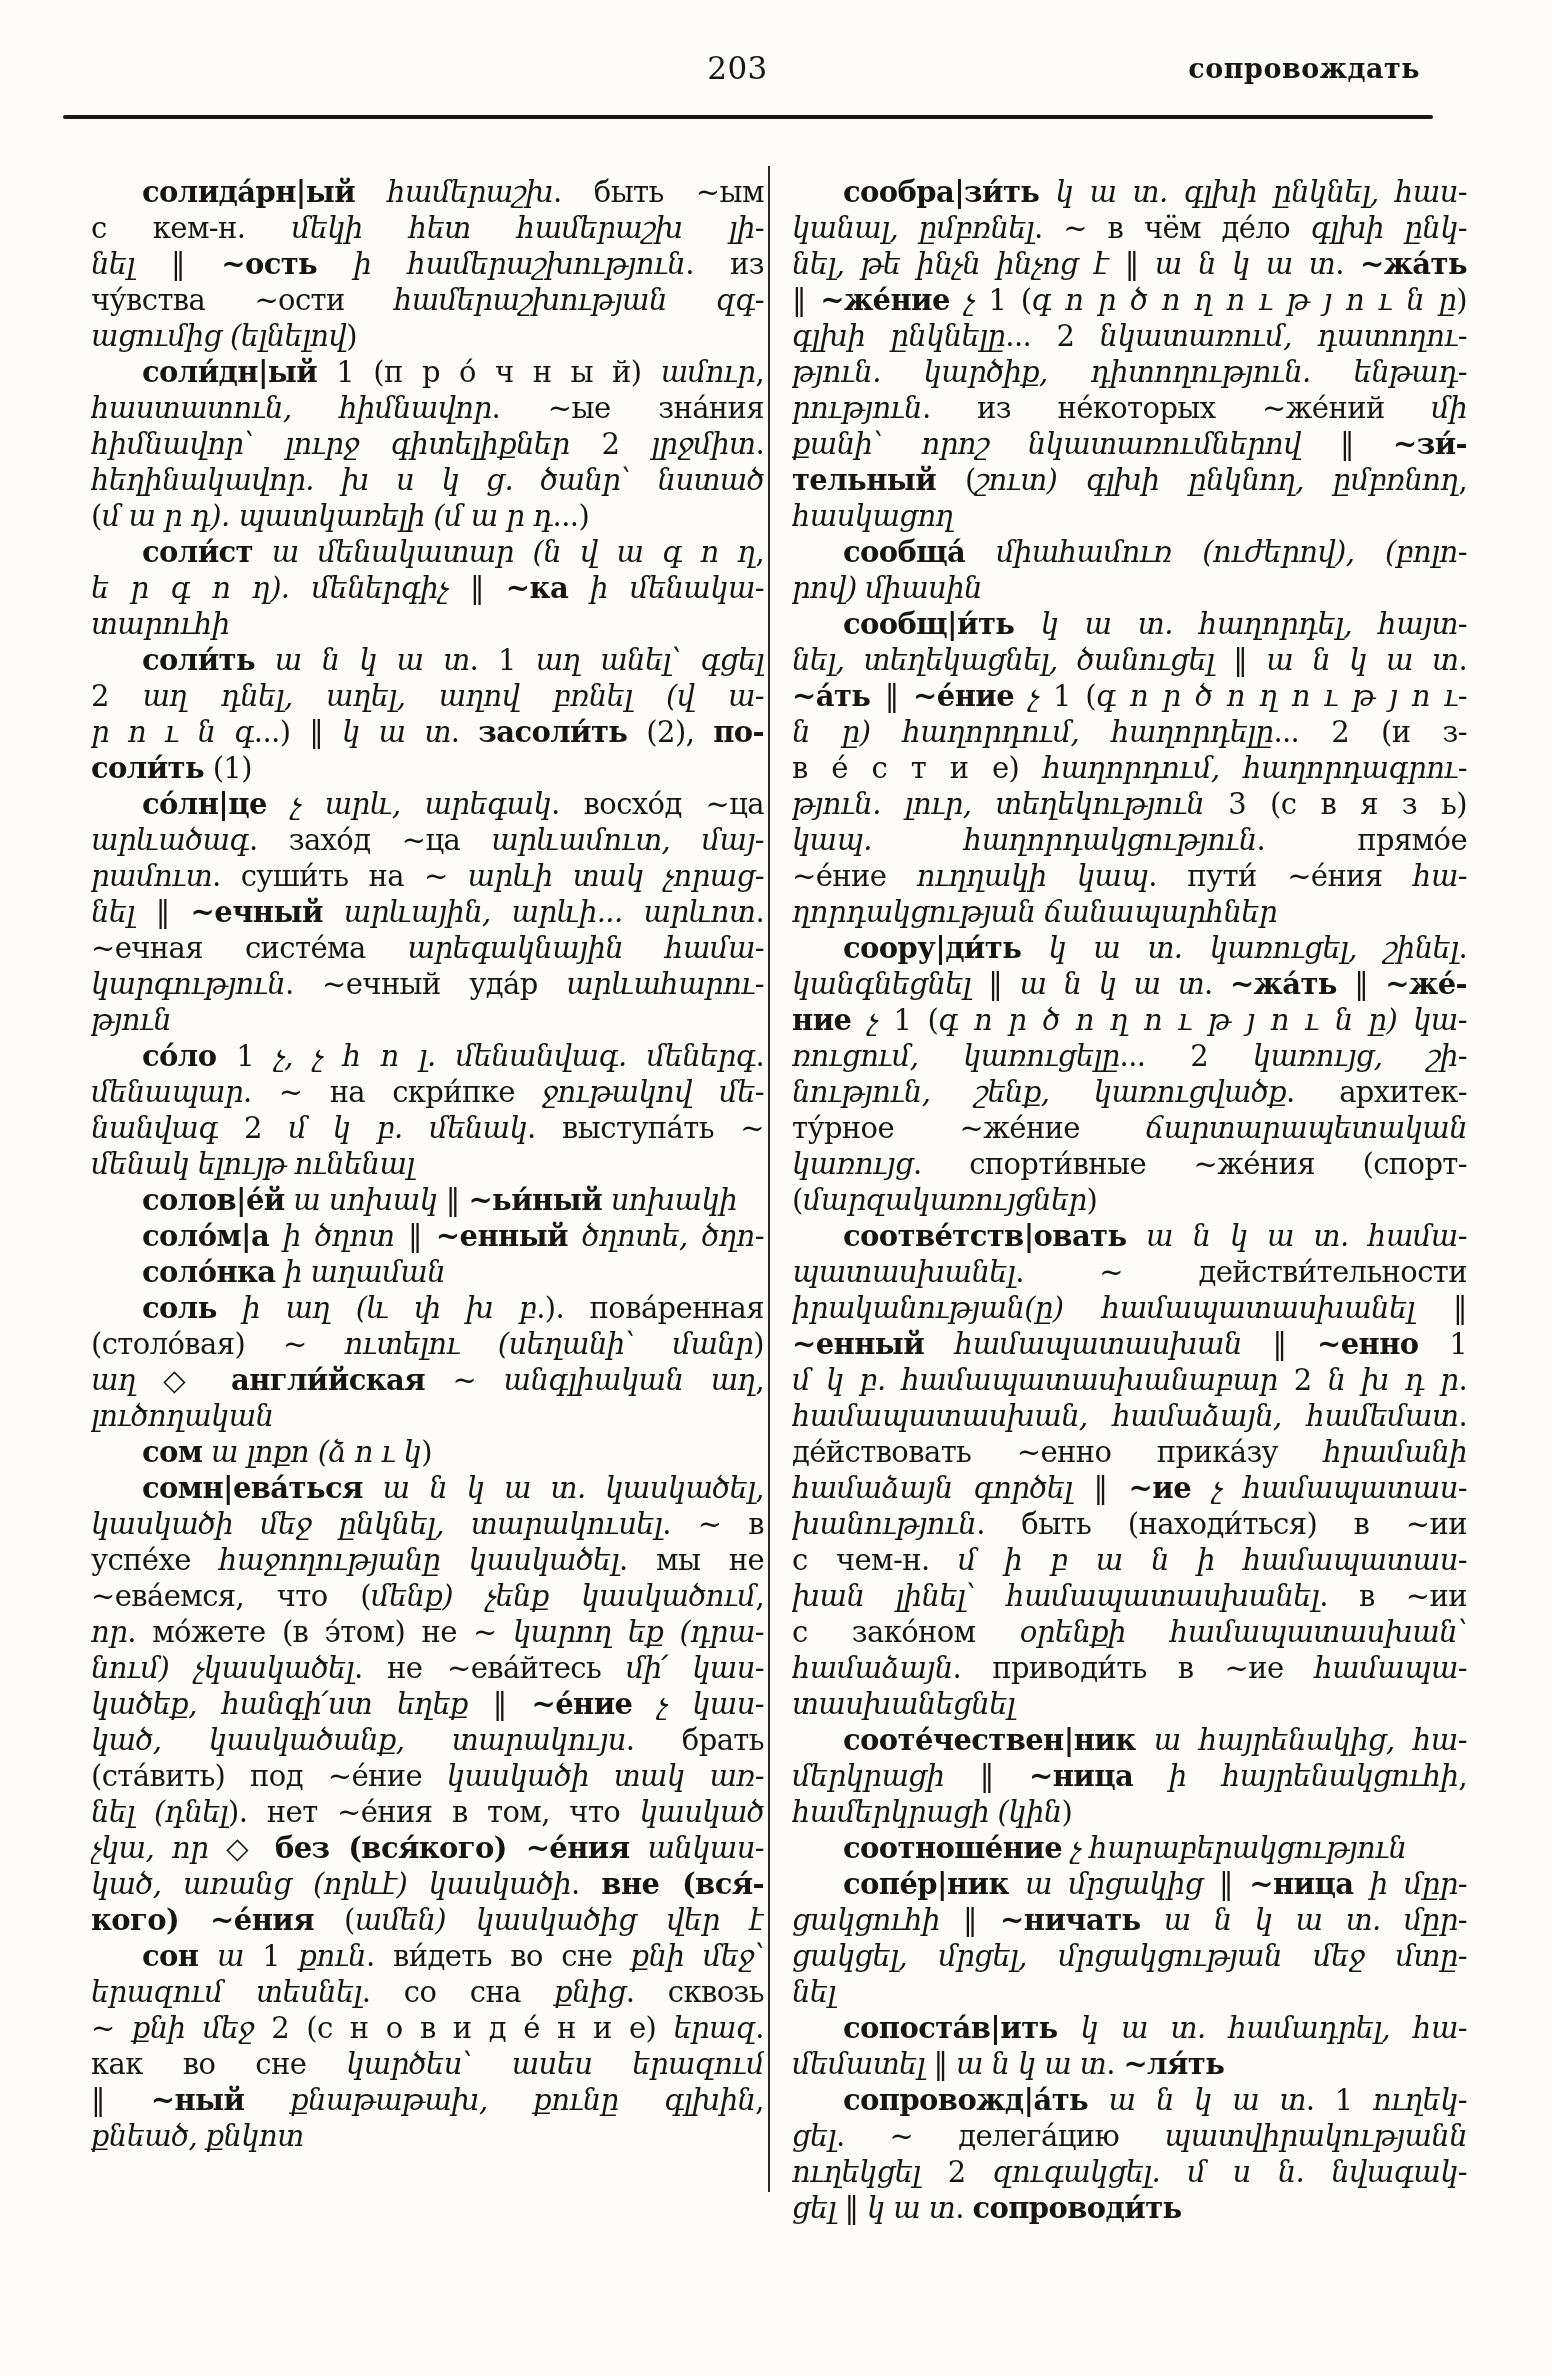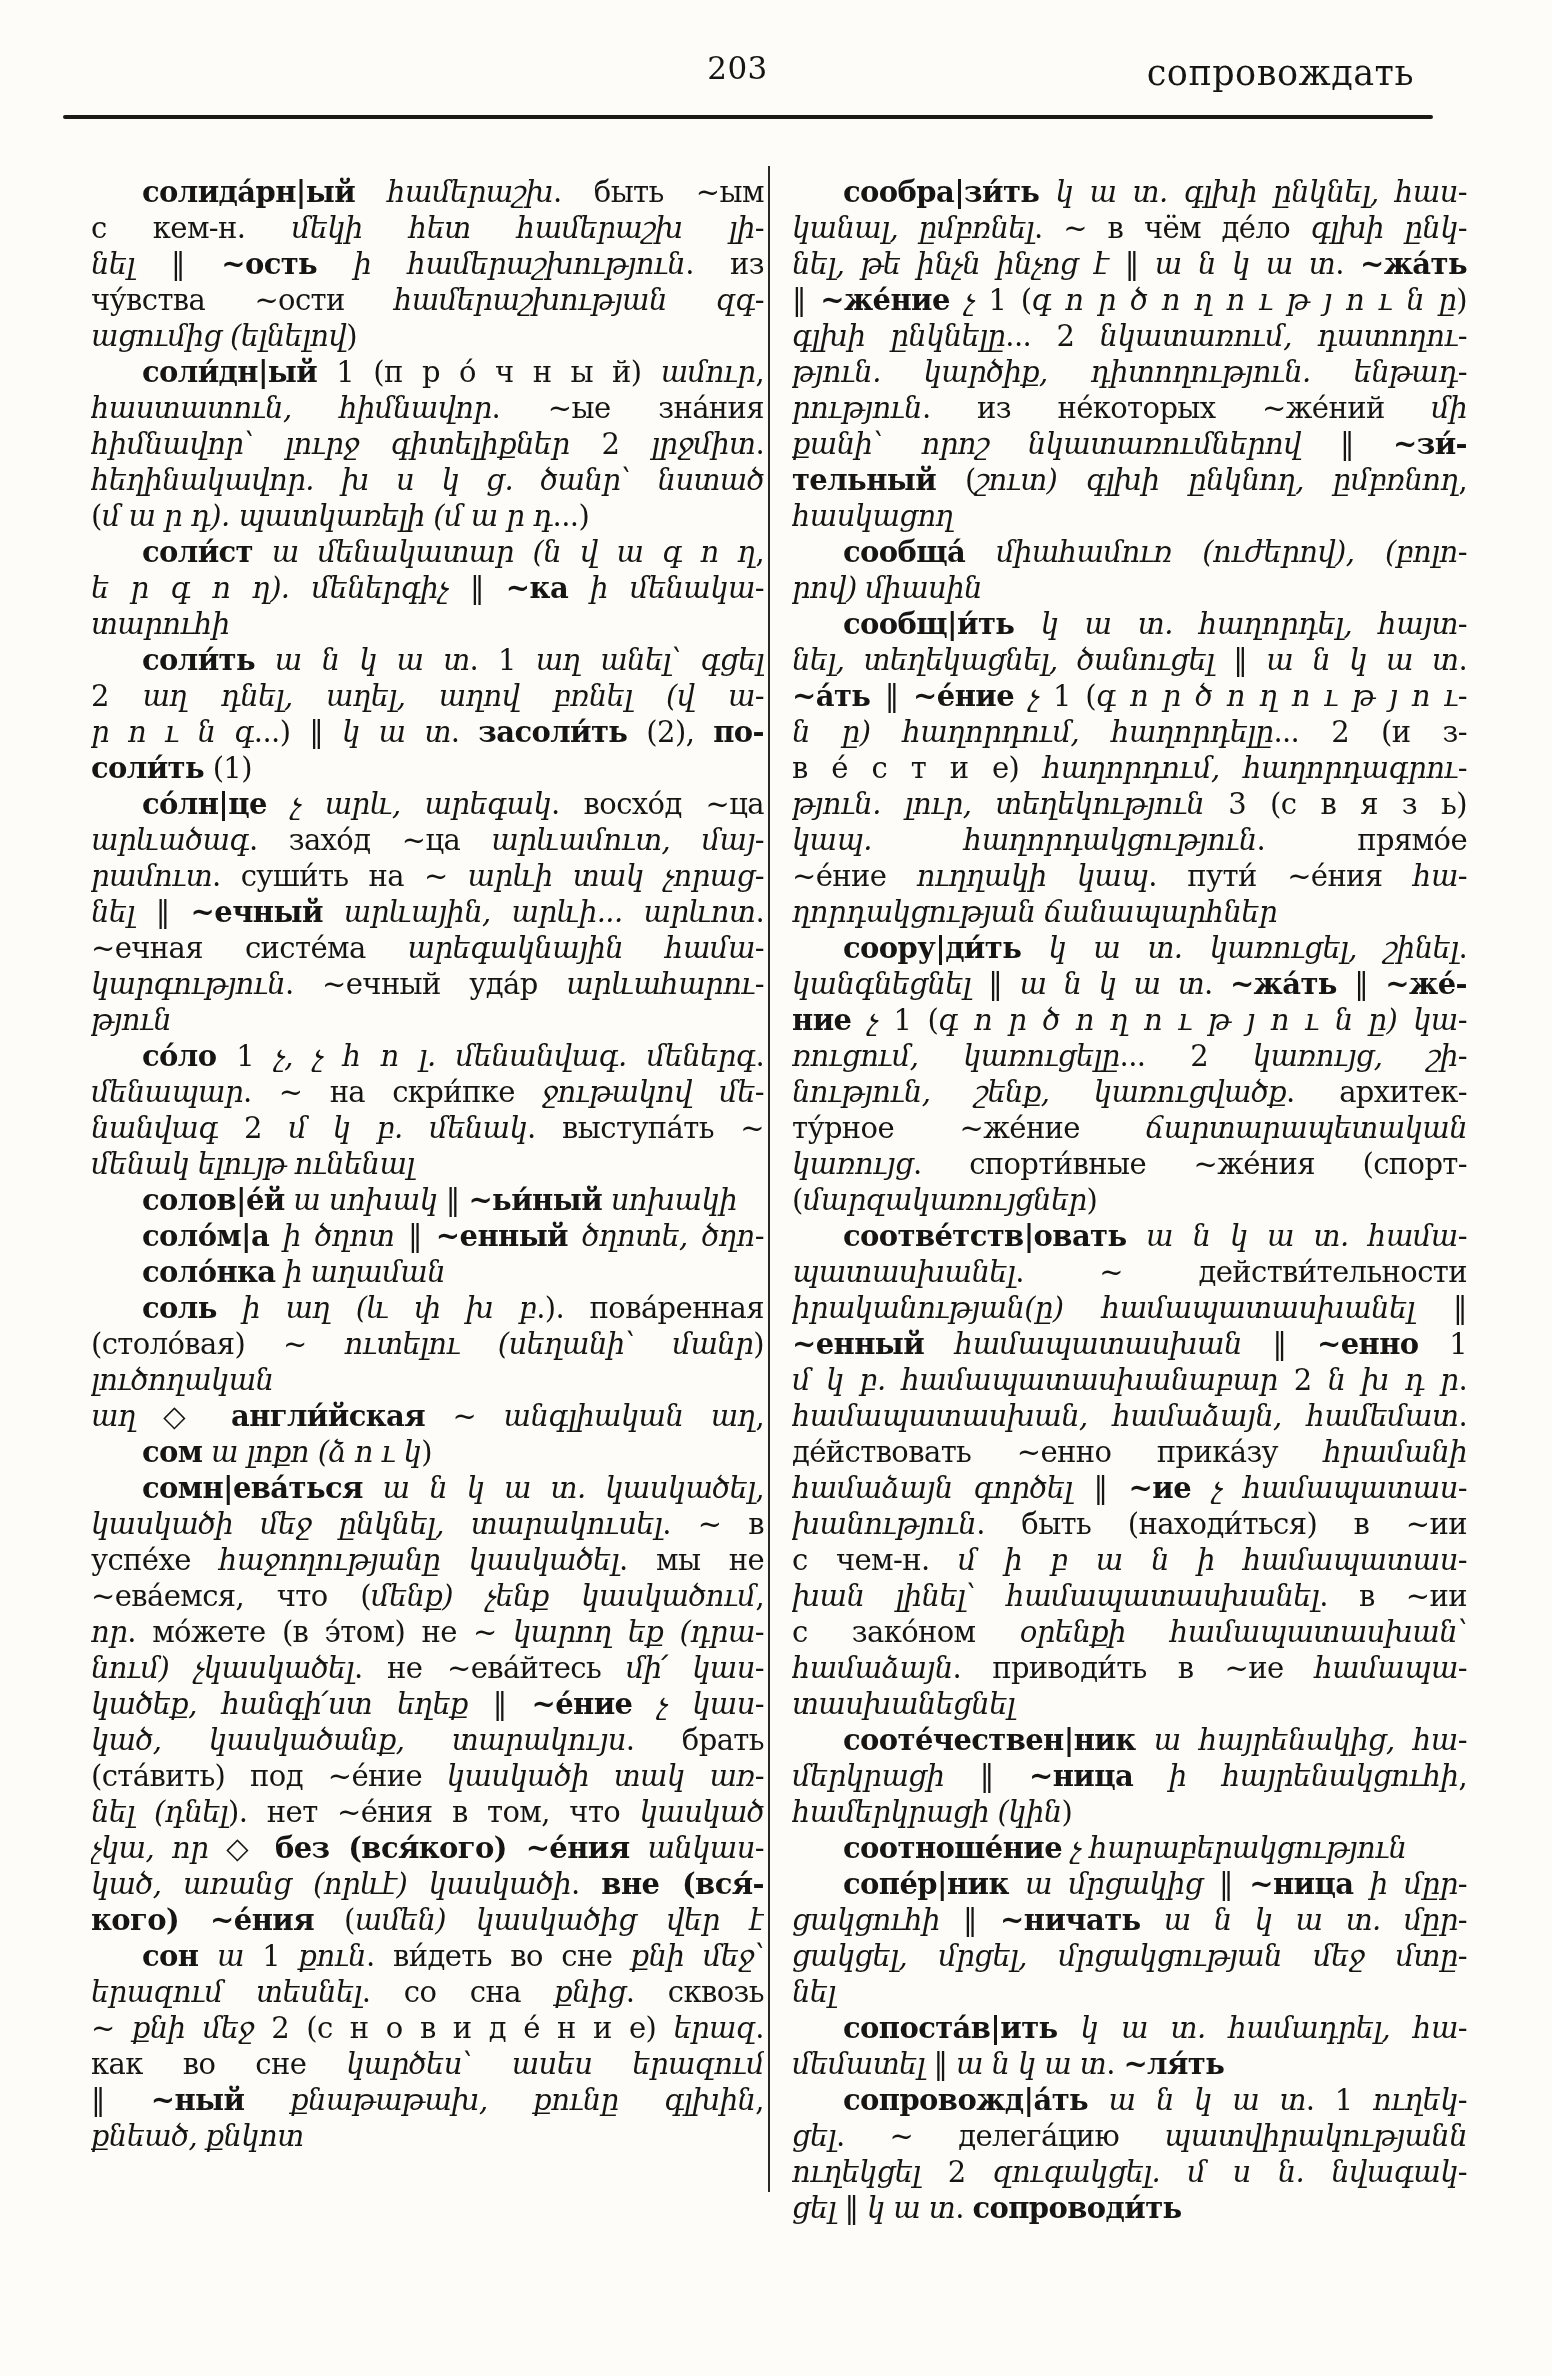--- a/index.html
+++ b/index.html
@@ -10,22 +10,22 @@
     color:#161514;
     position:relative;
     overflow:hidden;
   }
   .page{position:absolute;inset:0;}
   .page-number{
     position:absolute;top:50px;left:0;width:1475px;
     text-align:center;font-size:31px;letter-spacing:0.5px;
   }
   .running-head{
-    position:absolute;top:53px;right:138px;
-    font-size:35px;font-weight:normal;letter-spacing:0.5px;
+    position:absolute;top:53px;right:132px;
+    font-size:27px;font-weight:bold;letter-spacing:0.5px;
   }
   .rule{
     position:absolute;top:115px;left:63px;width:1370px;height:4px;
     background:#1a1916;border-radius:2px;
   }
   .divider{
     position:absolute;top:166px;left:768px;width:2px;height:2026px;
     background:#2a2925;
   }
   .col{
@@ -78,22 +78,22 @@
       <div class="line last"><i>թյուն</i></div>
       <div class="line indent"><b>со́ло</b> 1 <i>չ, չ հ ո լ. մենանվագ. մեներգ</i>.</div>
       <div class="line"><i>մենապար</i>. ~ на скри́пке <i>ջութակով մե</i>-</div>
       <div class="line"><i>նանվագ</i> 2 <i>մ կ բ. մենակ</i>. выступа́ть ~</div>
       <div class="line last"><i>մենակ ելույթ ունենալ</i></div>
       <div class="line indent last"><b>солов|е́й</b> <i>ա սոխակ</i> ‖ <b>~ьи́ный</b> <i>սոխակի</i></div>
       <div class="line indent"><b>соло́м|а</b> <i>ի ծղոտ</i> ‖ <b>~енный</b> <i>ծղոտե, ծղո</i>-</div>
       <div class="line indent last"><b>соло́нка</b> <i>ի աղաման</i></div>
       <div class="line indent"><b>соль</b> <i>ի աղ (և փ խ բ</i>.). пова́ренная</div>
       <div class="line">(столо́вая) ~ <i>ուտելու (սեղանի՝ մանր</i>)</div>
+      <div class="line"><i>աղ</i> ◇ <b>англи́йская</b> ~ <i>անգլիական աղ</i>,</div>
       <div class="line last"><i>լուծողական</i></div>
-      <div class="line"><i>աղ</i> ◇ <b>англи́йская</b> ~ <i>անգլիական աղ</i>,</div>
       <div class="line indent last"><b>сом</b> <i>ա լոքո (ձ ո ւ կ</i>)</div>
       <div class="line indent"><b>сомн|ева́ться</b> <i>ա ն կ ա տ. կասկածել</i>,</div>
       <div class="line"><i>կասկածի մեջ ընկնել, տարակուսել</i>. ~ в</div>
       <div class="line">успе́хе <i>հաջողությանը կասկածել</i>. мы не</div>
       <div class="line">~ева́емся, что (<i>մենք) չենք կասկածում</i>,</div>
       <div class="line"><i>որ</i>. мо́жете (в э́том) не ~ <i>կարող եք (դրա</i>-</div>
       <div class="line"><i>նում) չկասկածել</i>. не ~ева́йтесь <i>մի՛ կաս</i>-</div>
       <div class="line"><i>կածեք, հանգի՛ստ եղեք</i> ‖ <b>~е́ние</b> <i>չ կաս</i>-</div>
       <div class="line"><i>կած, կասկածանք, տարակույս</i>. брать</div>
       <div class="line">(ста́вить) под ~е́ние <i>կասկածի տակ առ</i>-</div>

